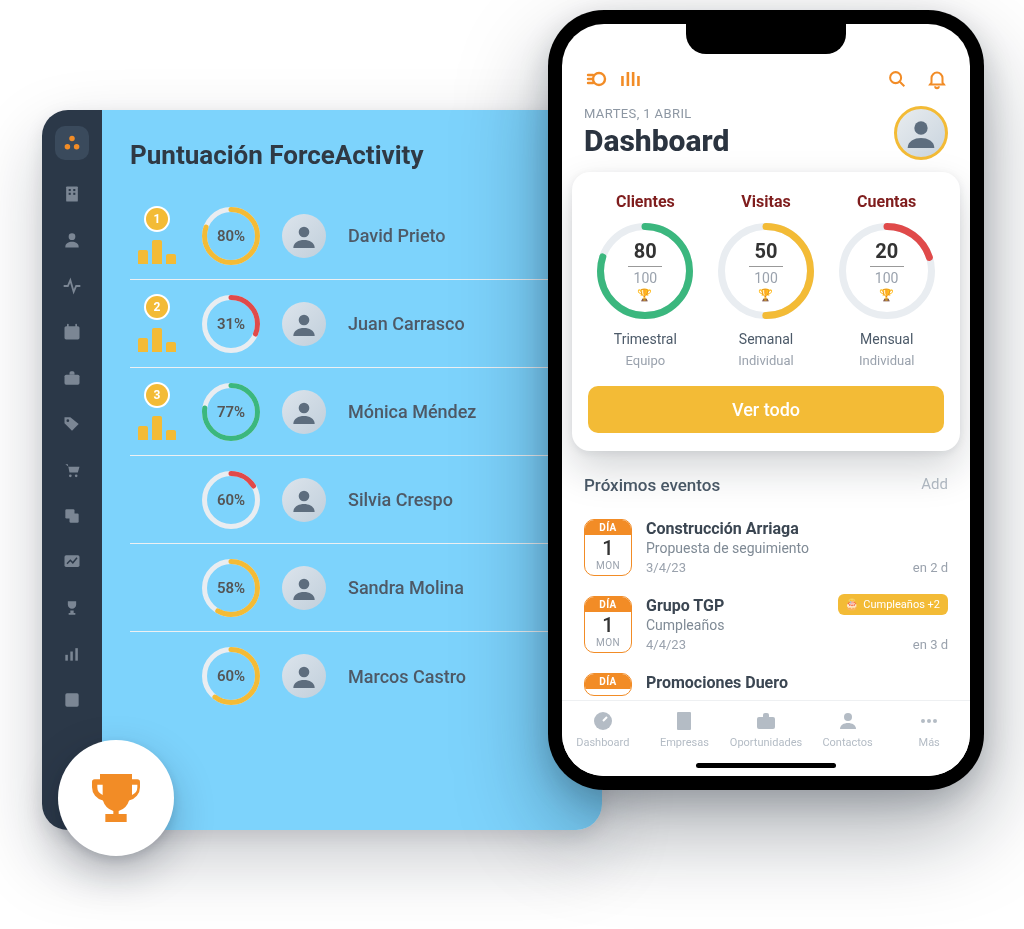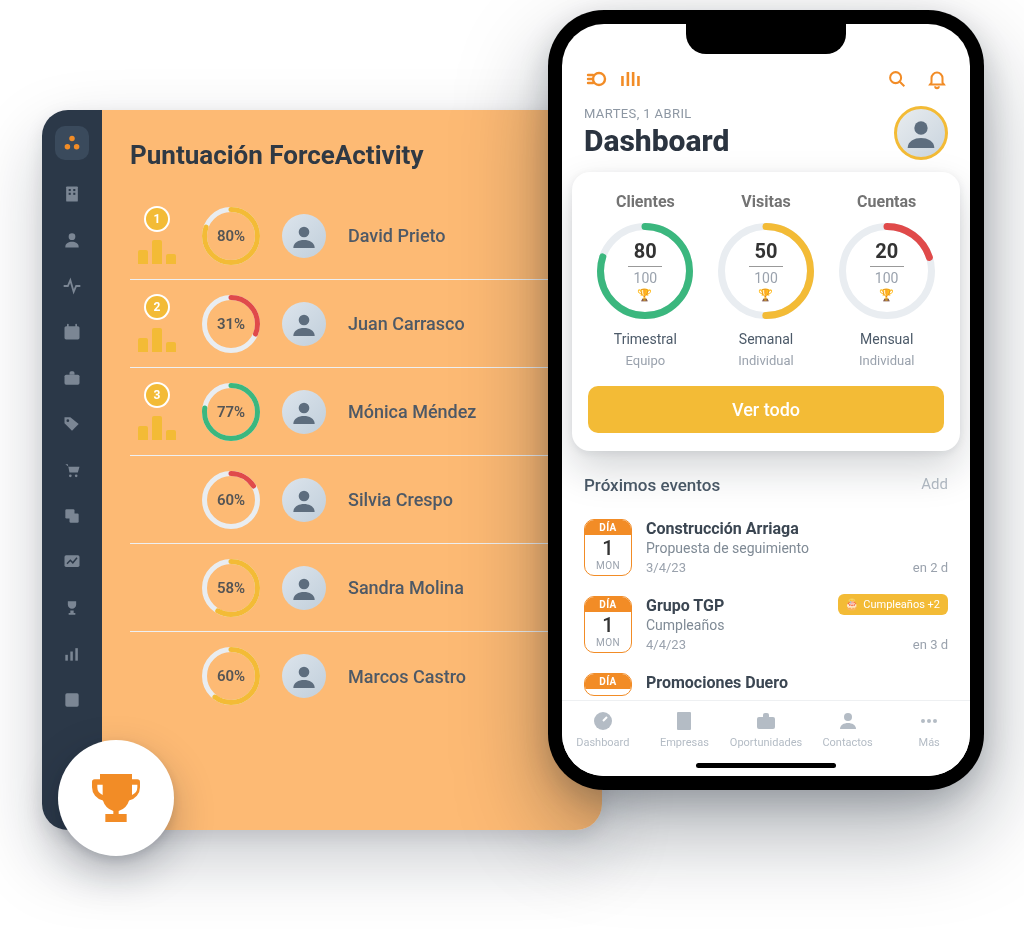--- a/index.html
+++ b/index.html
@@ -62,21 +62,21 @@
   .side-icon {
     width: 40px; height: 40px;
     color: #7b8694;
     display:flex; align-items:center; justify-content:center;
     border-radius: 8px;
   }
   .side-icon svg { display:block; }
 
   .panel-main {
     flex:1;
-    background:#fdba74;
+    background:#7dd3fc;
     padding: 30px 28px 0 28px;
   }
   .panel-title {
     font-size: 26px;
     font-weight: 700;
     color: #2f3944;
     margin: 0 0 22px 0;
   }
   .row {
     display:flex;
@@ -205,21 +205,21 @@
     background:#fff;
     border-radius:18px;
     box-shadow: 0 18px 40px rgba(15,25,40,.18), 0 2px 8px rgba(15,25,40,.08);
     padding: 20px 16px 18px 16px;
     z-index:5;
   }
   .kpi-grid {
     display:flex; justify-content:space-around; gap:6px;
   }
   .kpi-col { flex:1; display:flex; flex-direction:column; align-items:center; gap:6px; }
-  .kpi-label { font-size:16px; font-weight:700; color:#737373; margin-bottom:6px;}
+  .kpi-label { font-size:16px; font-weight:700; color:#7f1d1d; margin-bottom:6px;}
   .gauge {
     width: 96px; height:96px; position:relative;
     display:flex; align-items:center; justify-content:center;
   }
   .gauge svg{position:absolute; inset:0; transform:rotate(-90deg);}
   .gauge-inner { text-align:center; line-height:1.1; }
   .gauge-val { font-size:20px; font-weight:700; color:#333; }
   .gauge-line { width:34px; height:1px; background:#999; margin:4px auto;}
   .gauge-total { font-size:14px; color:#9aa2ad; }
   .gauge-trophy { color: var(--orange); font-size:12px; margin-top:2px;}

